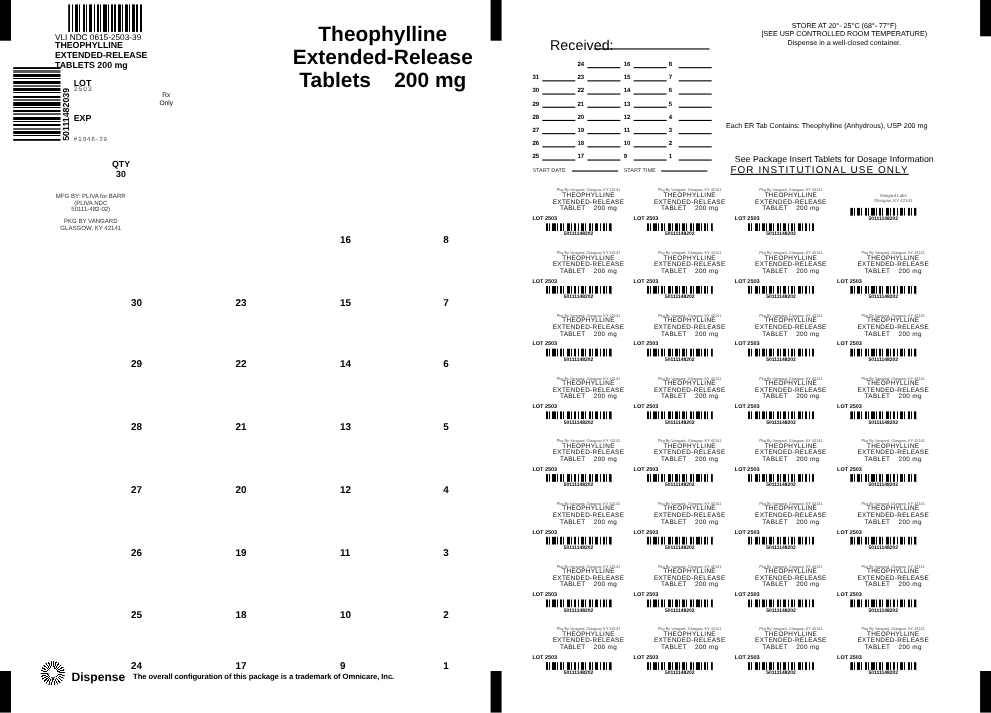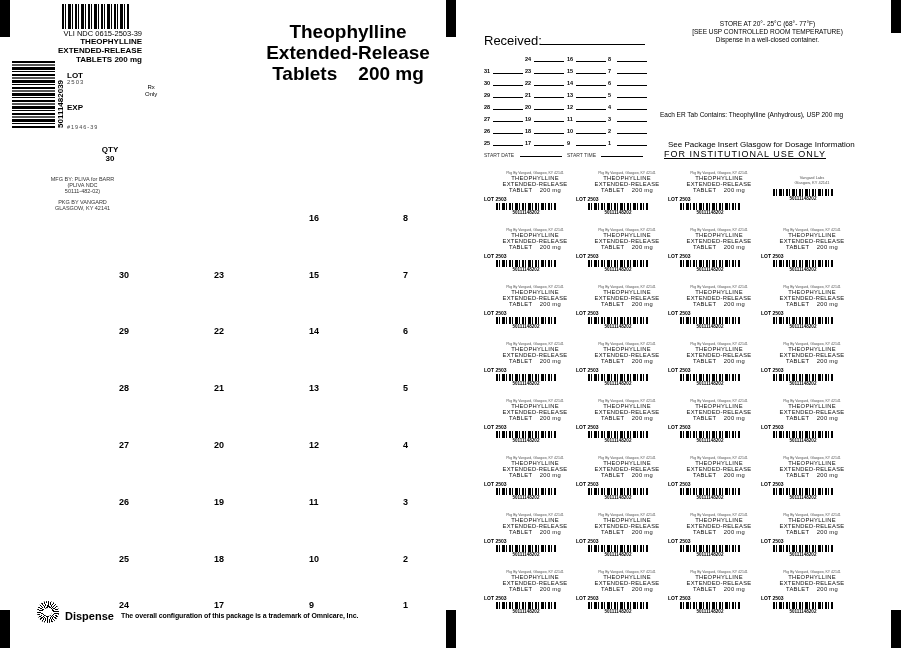--- a/index.html
+++ b/index.html
@@ -2,21 +2,21 @@
 <html><head>
 <meta charset="utf-8">
 <style>
   * { box-sizing: border-box; margin: 0; padding: 0; }
   html, body { width: 901px; height: 648px; background: #fff; overflow: hidden; }
   body { position: relative; font-family: "Liberation Sans", sans-serif; color: #000; }
   .abs { position: absolute; }
   .marker { position: absolute; background: #000; width: 10px; }
   .barcode { background: repeating-linear-gradient(90deg, #000 0 2px, #fff 2px 3px, #000 3px 4px, #fff 4px 6px, #000 6px 9px, #fff 9px 10px, #000 10px 11px, #fff 11px 13px); }
   .barcode-v { background: repeating-linear-gradient(180deg, #000 0 2px, #fff 2px 3px, #555 3px 5px, #fff 5px 6px, #000 6px 9px, #fff 9px 10px, #000 10px 11px, #fff 11px 13px); }
-  .center { text-align: right; }
+  .center { text-align: left; }
   .bold { font-weight: bold; }
 
   
   .ndc-barcode { left: 62px; top: 4px; width: 68px; height: 25px; }
   .ndc-text { left: 50px; top: 29px; width: 92px; font-size: 7.5px; }
   .prod-short { left: 50px; top: 37px; width: 92px; font-size: 8px; line-height: 9px; }
   .side-barcode { left: 12px; top: 61px; width: 43px; height: 67px; }
   .side-num { left: 56px; top: 62px; width: 8px; height: 66px; }
   .side-num span { display: block; transform: rotate(-90deg); transform-origin: left top; position: absolute; left: 0; top: 66px; white-space: nowrap; font-size: 8px; font-weight: bold; }
   .lot-label { left: 67px; top: 71px; font-size: 8px; font-weight: bold; }
@@ -30,21 +30,21 @@
 
   .day { position: absolute; font-size: 9px; font-weight: bold; }
 
   .footer-logo { left: 37px; top: 601px; }
   .sunburst { width: 22px; height: 22px; border-radius: 50%; background: repeating-conic-gradient(#000 0 6deg, #fff 6deg 14deg); position: relative; }
   .sunburst::after { content: ""; position: absolute; left: 7px; top: 7px; width: 8px; height: 8px; background: #fff; border-radius: 50%; }
   .brand { left: 65px; top: 610px; font-size: 11px; font-weight: bold; }
   .trademark { left: 121px; top: 612px; font-size: 7px; font-weight: bold; letter-spacing: -0.1px; }
 
   
-  .received { left: 484px; top: 33px; font-size: 13px; text-align: center; }
+  .received { left: 500px; top: 33px; font-size: 13px; text-align: center; }
   .received-line { left: 540px; top: 44px; width: 105px; border-bottom: 1px solid #000; }
   .log-row { position: absolute; left: 484px; height: 9px; width: 163px; }
   .log-cell { position: absolute; top: 0; font-size: 5.5px; font-weight: bold; }
   .log-line { position: absolute; top: 5px; border-bottom: 1px solid #000; height: 0; }
   .start-row { left: 484px; top: 152px; font-size: 5px; color: #333; }
 
   .store { left: 655px; top: 20px; width: 225px; font-size: 6.5px; line-height: 8px; text-align: center; }
   .each { left: 660px; top: 111px; font-size: 6.5px; }
   .see { left: 668px; top: 140px; font-size: 8px; }
   .inst { left: 664px; top: 149px; font-size: 9px; letter-spacing: 1px; text-decoration: underline; }
@@ -231,21 +231,21 @@
   <span>START TIME</span>
   <span style="display:inline-block;width:42px;border-bottom:1px solid #000;margin-left:4px"></span>
 </div>
 
 <div class="abs store">
   <div>STORE AT 20°- 25°C (68°- 77°F)</div>
   <div>[SEE USP CONTROLLED ROOM TEMPERATURE)</div>
   <div>Dispense in a well-closed container.</div>
 </div>
 <div class="abs each">Each ER Tab Contains: Theophylline (Anhydrous), USP 200 mg</div>
-<div class="abs see">See Package Insert Glasgow for Dosage Information</div>
+<div class="abs see">See Package Insert Tablets for Dosage Information</div>
 <div class="abs inst">FOR INSTITUTIONAL USE ONLY</div>
 
 <div id="labels">
     <div class="label" style="left: 490px; top: 171px;">
       <div class="pkg">Pkg By Vangard, Glasgow, KY 42141</div>
       <div class="drug">THEOPHYLLINE</div>
       <div class="drug">EXTENDED-RELEASE</div>
       <div class="drug" style="white-space:pre">TABLET    200 mg</div>
       <div class="lot">LOT 2503</div>
       <div class="barcode bc"></div>

